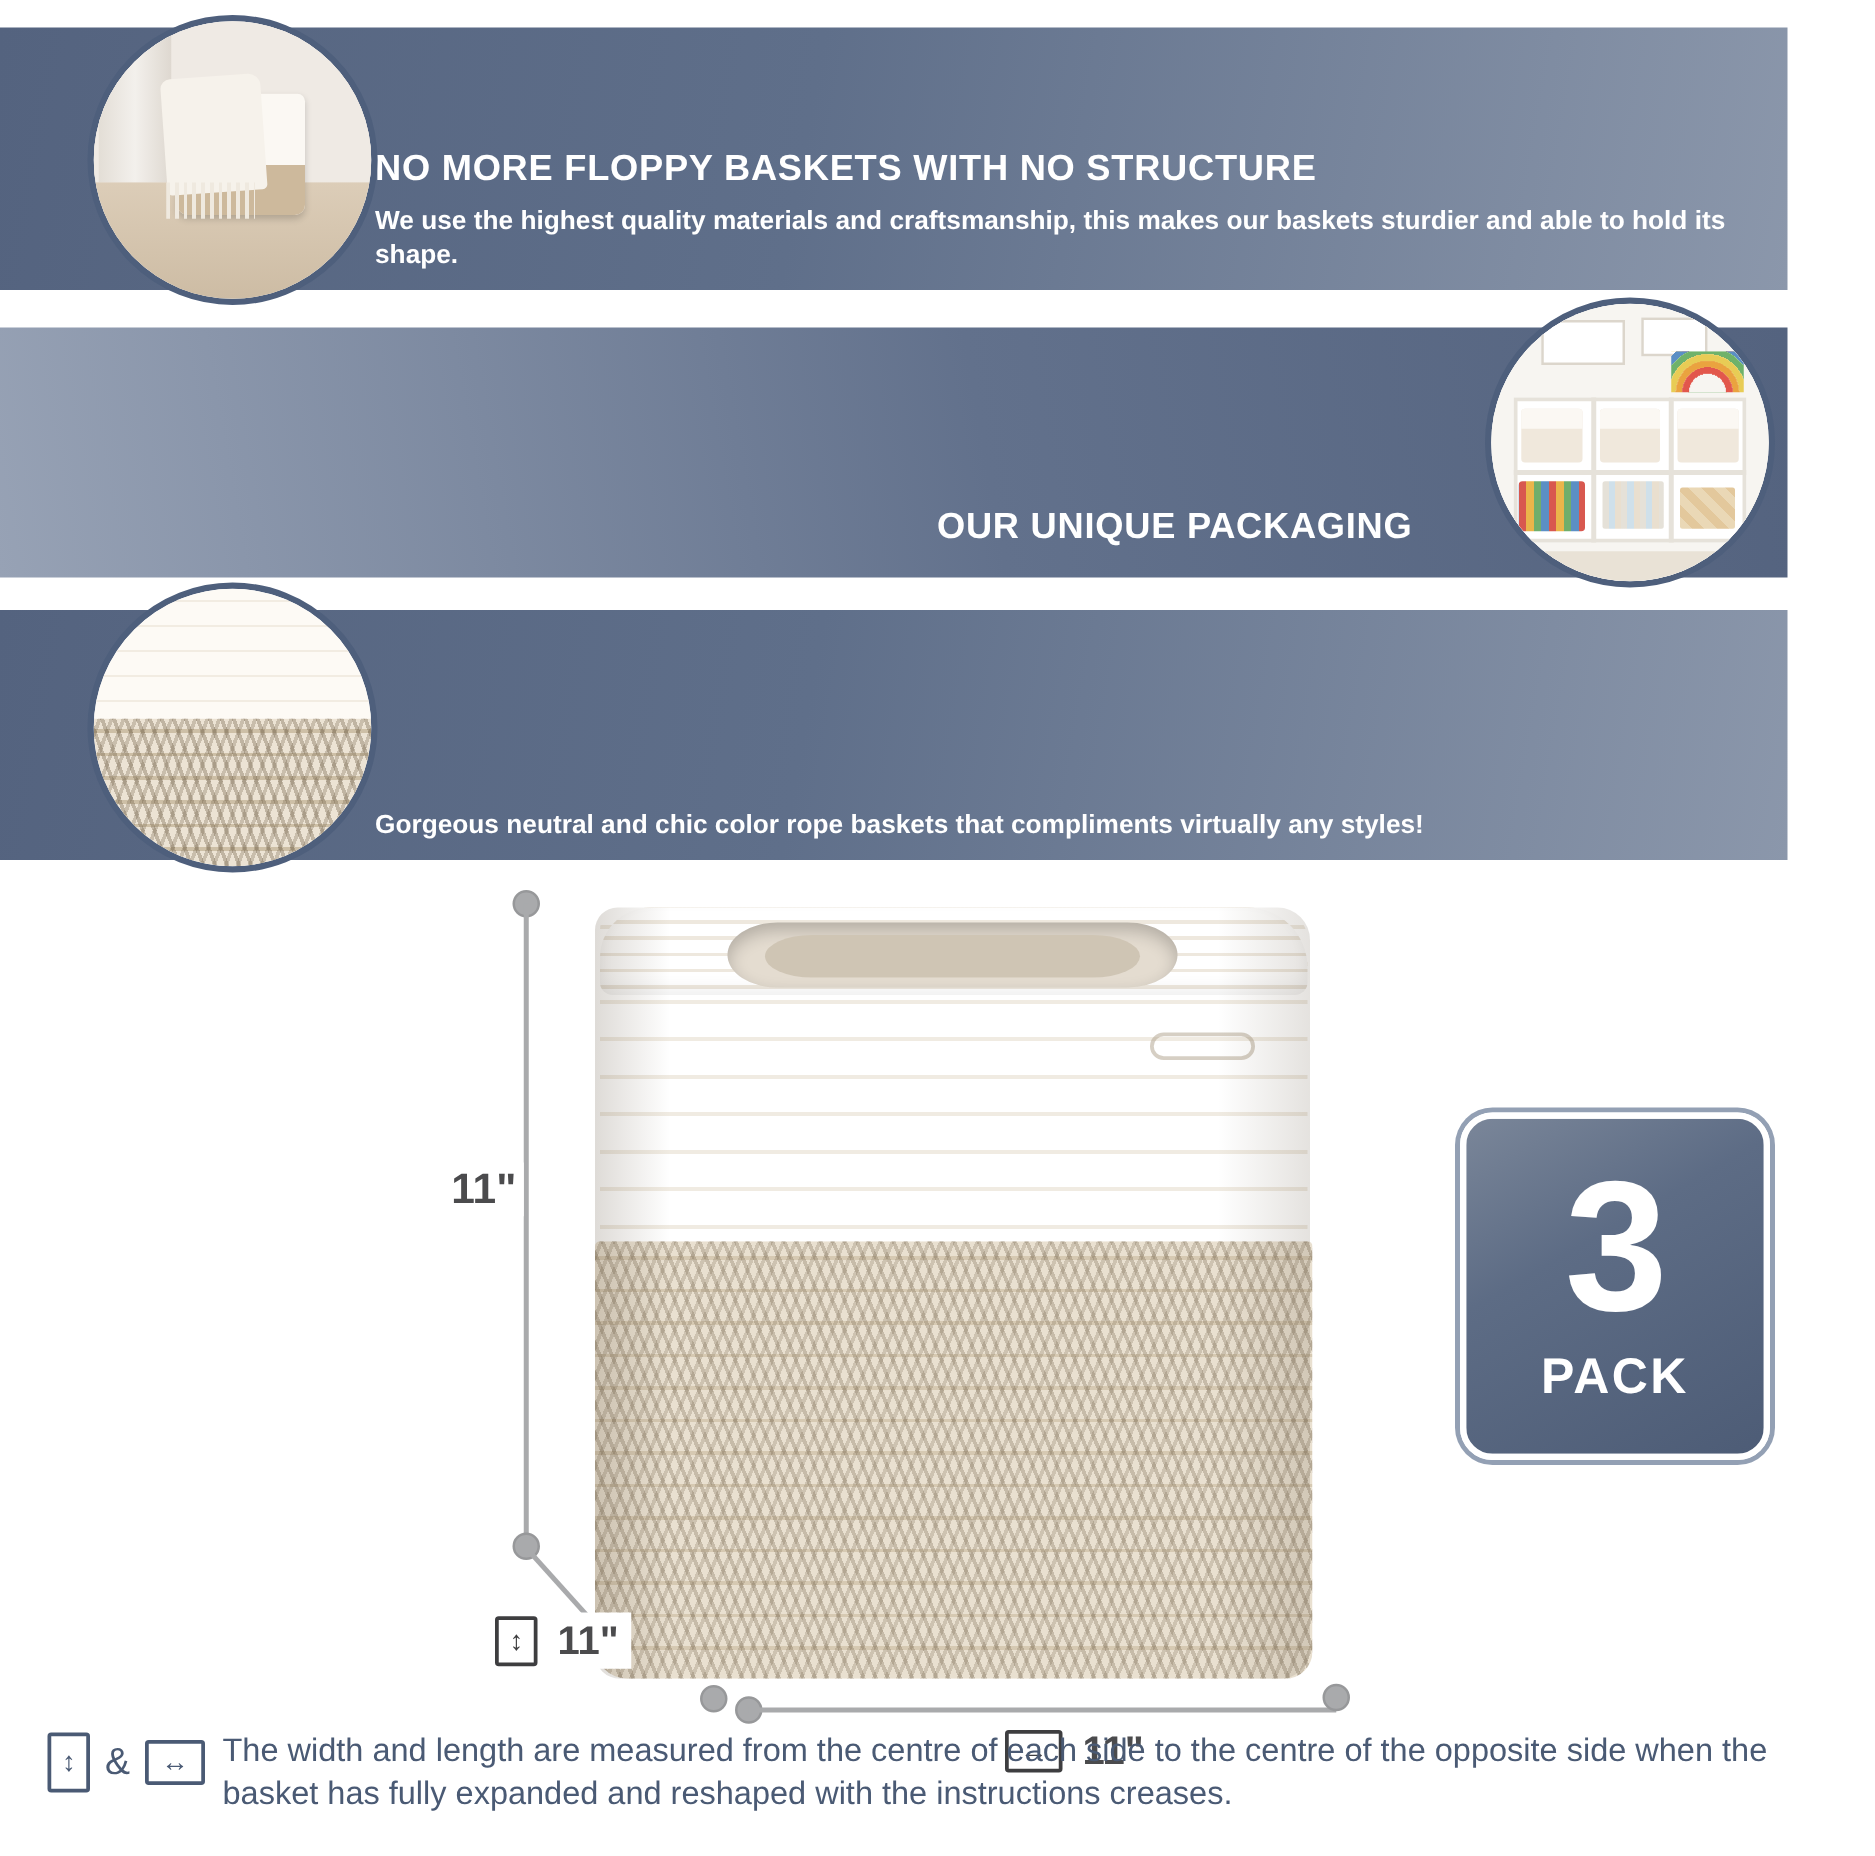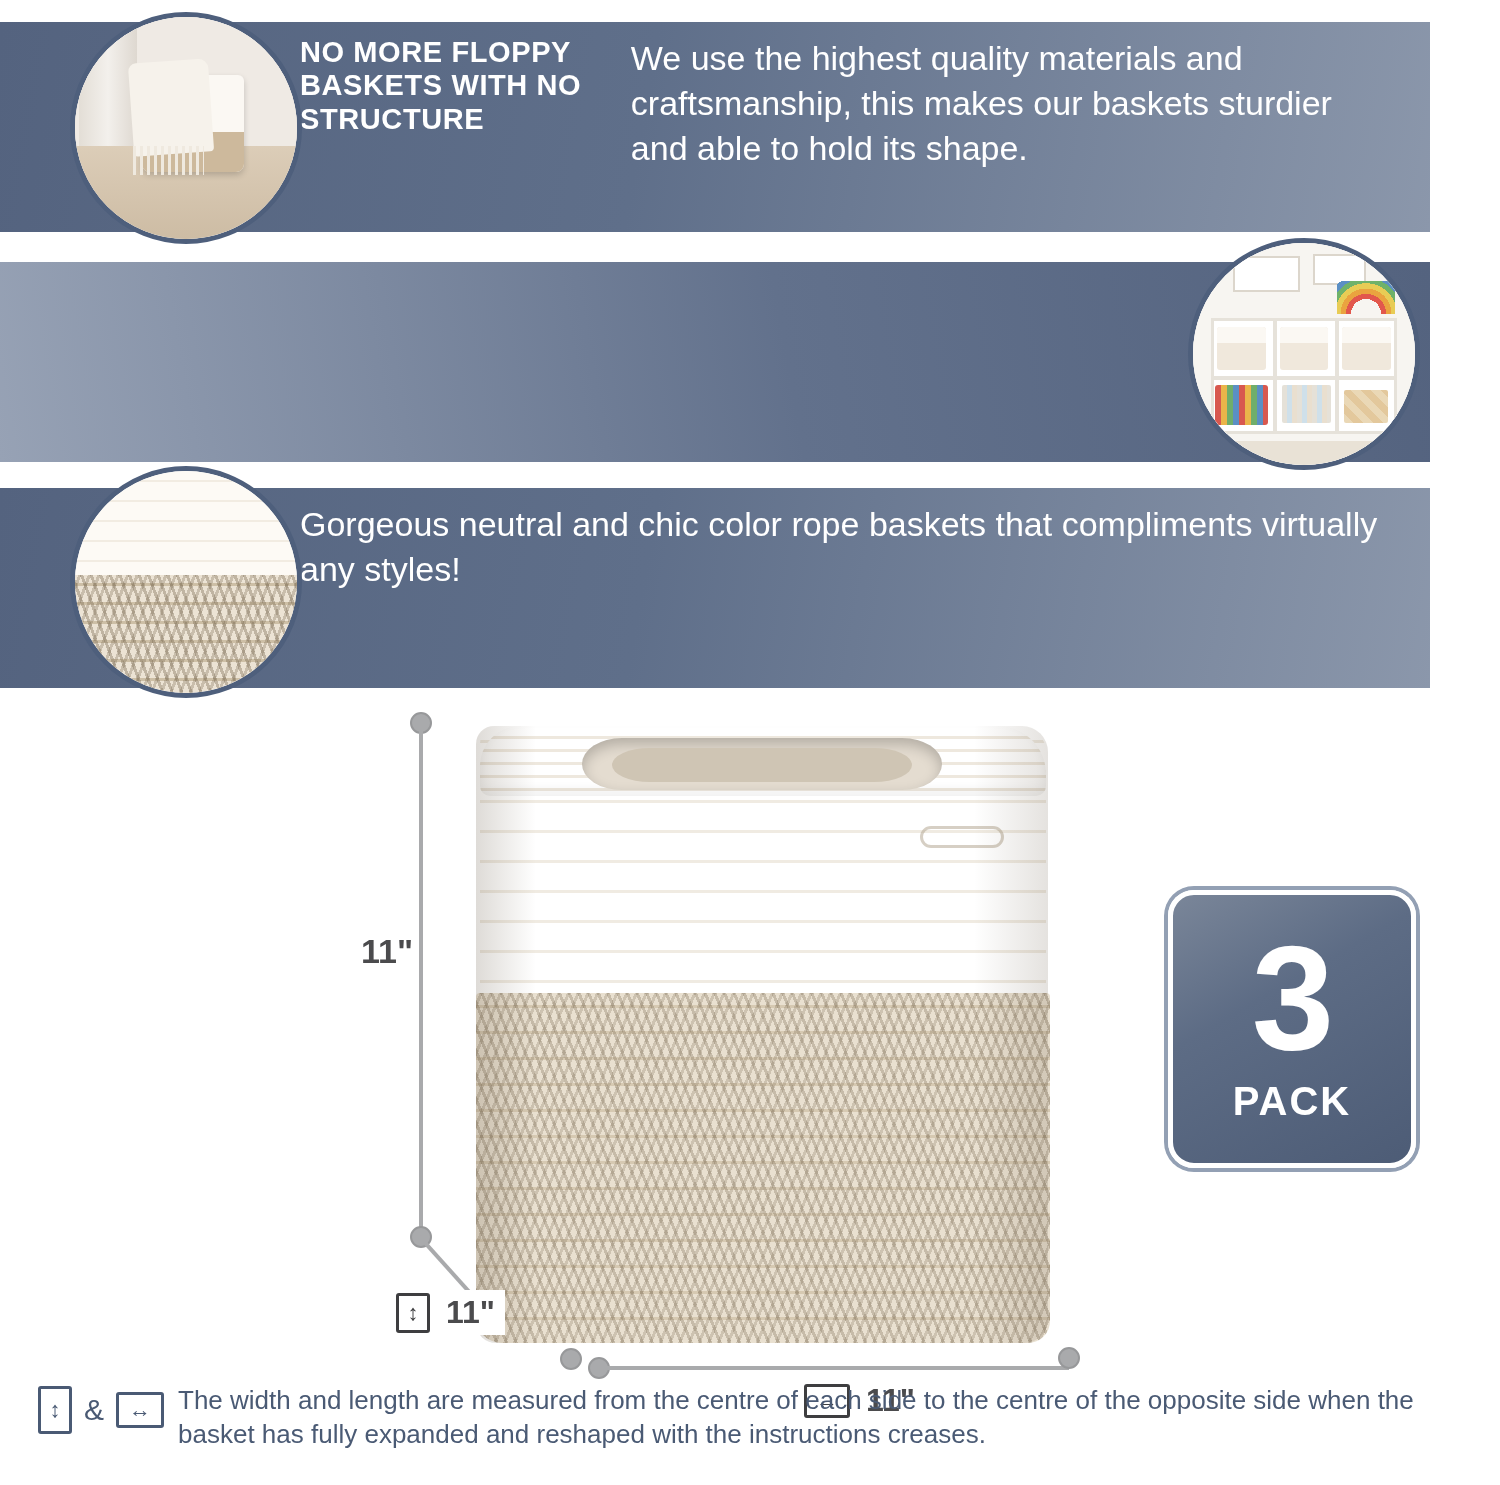--- a/index.html
+++ b/index.html
@@ -10,21 +10,21 @@
     font-family:"Liberation Sans", sans-serif;
     position:relative;
     overflow:hidden;
   }
 
   
   .band {
     position:absolute;
     color:#ffffff;
     display:flex;
-    flex-direction:row;
+    flex-direction:column;
     justify-content:flex-end;
   }
   .band-1 {
     left:0; top:22px; width:1430px; height:210px;
     background:linear-gradient(100deg,#54637f 0%,#5f6f8a 45%,#8b97ab 100%);
     padding:14px 40px 14px 300px;
   }
   .band-2 {
     left:0; top:262px; width:1430px; height:200px;
     background:linear-gradient(260deg,#54637f 0%,#62718c 45%,#97a2b5 100%);
@@ -39,23 +39,23 @@
   }
   .band-title {
     font-size:29px;
     font-weight:bold;
     letter-spacing:0.6px;
     line-height:1.15;
     margin:0 0 10px 0;
     text-transform:uppercase;
   }
   .band-body {
-    font-size:34px;
+    font-size:21px;
     line-height:1.32;
-    font-weight:normal;
+    font-weight:bold;
     margin:0;
   }
 
   
   .thumb {
     position:absolute;
     border-radius:50%;
     border:5px solid #4e5f7c;
     overflow:hidden;
     background:#ffffff;
@@ -222,20 +222,21 @@
     <div class="t1-curtain"></div>
     <div class="t1-floor"></div>
     <div class="t1-basket"></div>
     <div class="t1-basket-lower"></div>
     <div class="t1-throw"></div>
     <div class="t1-fringe"></div>
   </div>
 </div>
 
 <div class="band band-2">
+  <div class="band-title">OUR UNIQUE PACKAGING</div>
 </div>
 <div class="thumb thumb-2">
   <div class="thumb-inner">
     <div class="t2-bg"></div>
     <div class="t2-wall"></div>
     <div class="t2-art"></div>
     <div class="t2-art2"></div>
     <div class="t2-rainbow"></div>
     <div class="t2-shelf"></div>
     <div class="t2-hdiv"></div>

